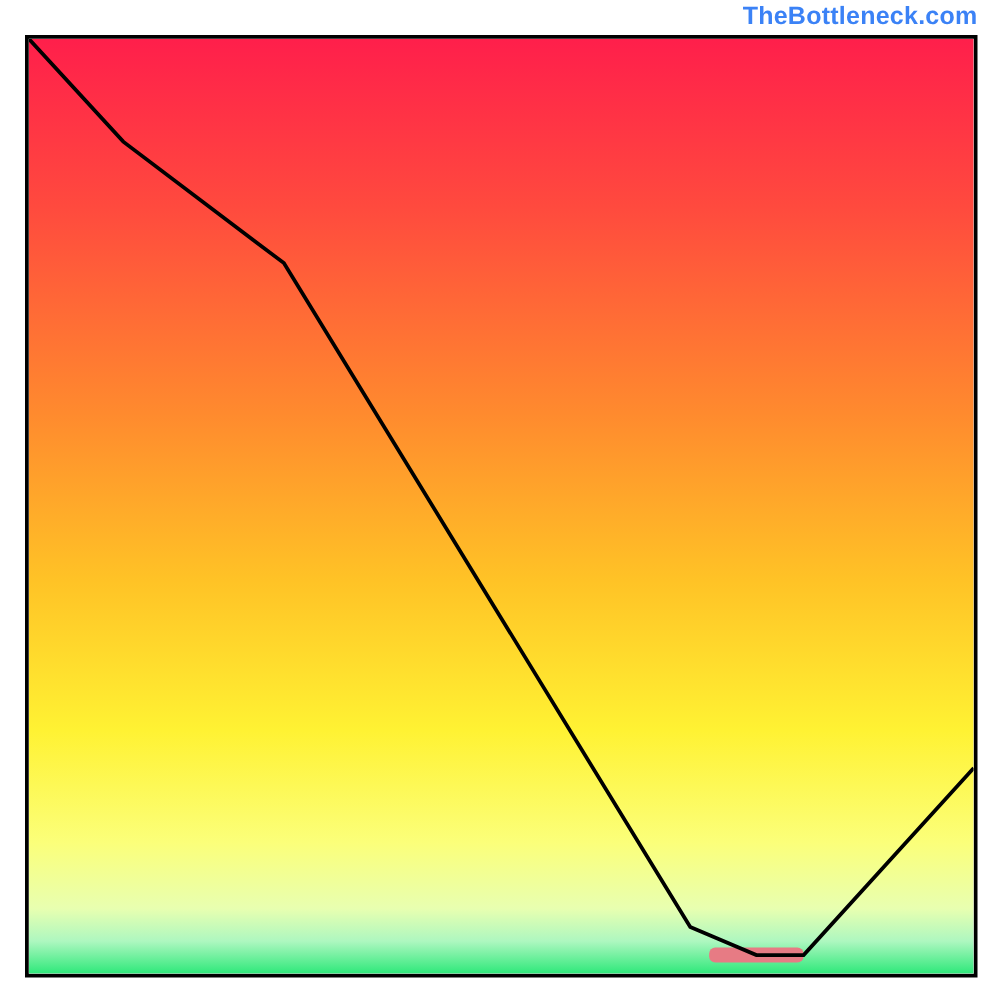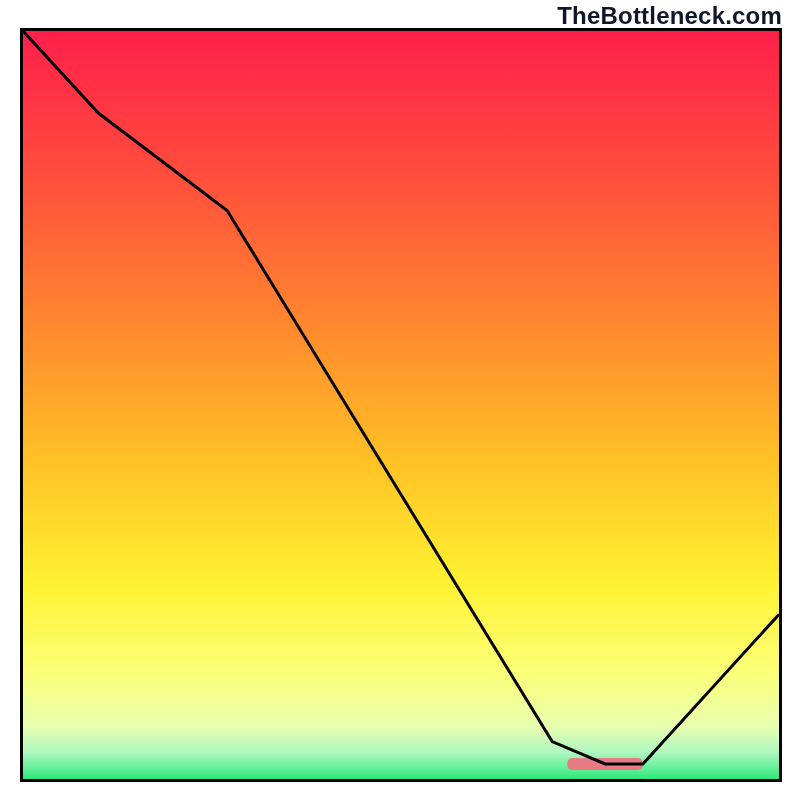--- a/index.html
+++ b/index.html
@@ -8,23 +8,23 @@
     width: 800px;
     height: 800px;
     background: #ffffff;
     font-family: Arial, sans-serif;
     position: relative;
   }
   .watermark {
     position: absolute;
     top: 2px;
     right: 18px;
-    font-size: 24px;
+    font-size: 20px;
     font-weight: bold;
-    color: #0f172a;
+    color: #3b82f6;
     letter-spacing: 0.2px;
   }
   .plot {
     position: absolute;
     left: 20px;
     top: 28px;
     width: 762px;
     height: 754px;
     border: 3px solid #000;
     box-sizing: border-box;

